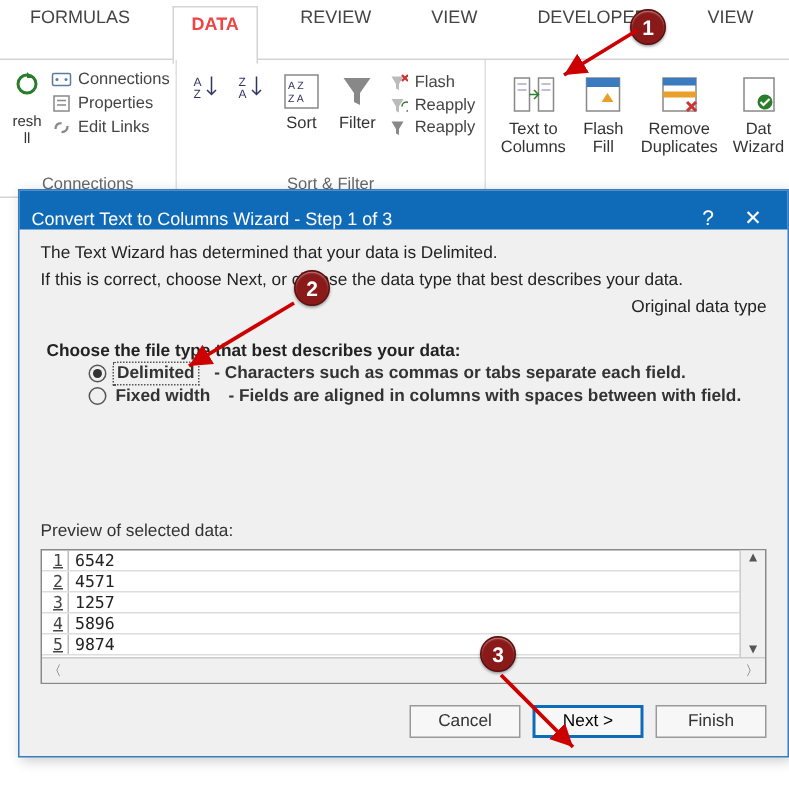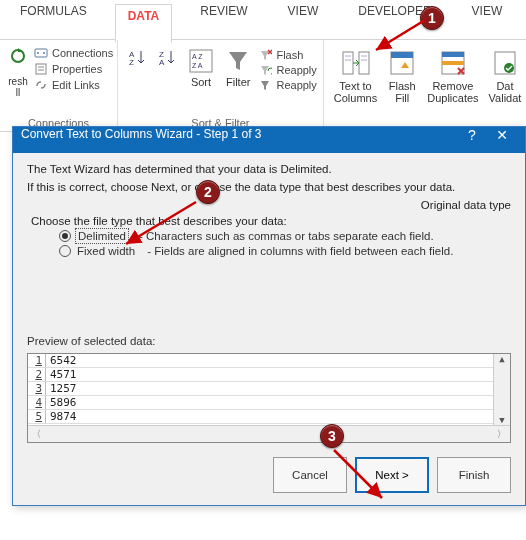--- a/index.html
+++ b/index.html
@@ -75,32 +75,33 @@
     width: 514px;
     background: #f0f0f0;
     border: 1px solid #3a7bbf;
     box-shadow: 2px 2px 8px rgba(0,0,0,.2);
   }
   .dlg-title {
     background: #0f6ab8;
     color: #fff;
     height: 26px;
     display:flex;
-    align-items:flex-start;
+    align-items:flex-end;
     padding: 0 8px;
     font-size: 12px;
   }
   .dlg-title-space { flex:1; }
   .dlg-title-btn { width:30px; text-align:center; color:#fff; font-size:14px; cursor:pointer;}
   .dlg-body { padding: 10px 14px 12px 14px; }
   .dlg-text { font-size: 11.5px; color:#222; margin-bottom:6px;}
   .dlg-group-label { margin-top:6px; font-size:11.5px; color:#222;text-align:right;}
   .dlg-group {
-    margin-top:4px;
+    margin-top:17px;
     height:110px;
+    font-weight:bold;
   }
   .radio-row { display:flex; align-items:center; gap:6px; font-size:11.5px; margin:3px 0 3px 8px;padding-left:24px;}
   .radio { width:12px; height:12px; border:1px solid #555; border-radius:50%; display:inline-flex; align-items:center; justify-content:center;}
   .radio.checked::after { content:""; width:6px; height:6px; background:#333; border-radius:50%; display:block;}
   .radio-label.dashed { outline:1px dotted #555; outline-offset:1px; padding:0 1px;}
   .radio-desc { margin-left:6px; color:#333;}
   .preview-label { font-size:11.5px; margin-top:10px;}
   .preview {
     margin-top:6px;
     border:1px solid #888;
@@ -113,21 +114,21 @@
     position:relative;
   }
   .preview-rows { flex:1; overflow:hidden; }
   .prev-row { display:flex; border-bottom:1px solid #ddd; height:14px; align-items:center;}
   .prev-num { width:18px; border-right:1px solid #bbb; text-align:right; padding-right:3px; color:#444; text-decoration:underline;}
   .prev-val { padding-left:4px; color:#222;}
   .vscroll { width:17px; background:#f0f0f0; border-left:1px solid #ccc; position:absolute; right:0; top:0; bottom:17px; display:flex; flex-direction:column; justify-content:space-between; align-items:center; font-size:9px; color:#555;}
   .hscroll { height:17px; background:#f0f0f0; border-top:1px solid #ccc; position:absolute; left:0; right:0; bottom:0; display:flex; justify-content:space-between; align-items:center; font-size:9px; color:#555; padding:0 4px;}
   .dlg-buttons { display:flex; justify-content:flex-end; gap:8px; margin-top:14px;}
   .btn {
-    min-width:74px; height:36px; border:1px solid #999; background:#f7f7f7; font-size:11.5px; cursor:pointer;
+    min-width:74px; height:22px; border:1px solid #999; background:#f7f7f7; font-size:11.5px; cursor:pointer;
     display:inline-flex; align-items:center; justify-content:center;
   }
   .btn.disabled { color:#aaa; border-color:#ccc; cursor:default;}
   .btn.primary { border:2px solid #0f6ab8; color:#000;}
   
   .callout {
     position:absolute;
     width:24px; height:24px; border-radius:50%;
     background:#8a1a1a;
     color:#fff; font-weight:bold; font-size:14px;
@@ -281,21 +282,21 @@
         <span style="white-space:pre;">Remove
 Duplicates</span>
       </div>
       <div class="big-btn">
         <svg width="24" height="30">
             <rect x="2" y="4" width="20" height="22" fill="none" stroke="#888"></rect>
             <circle cx="16" cy="20" r="5" fill="#2a7d2a"></circle>
             <path d="M13 20 L15 22 L19 18" stroke="#fff" fill="none" stroke-width="1.5"></path>
           </svg>
         <span style="white-space:pre;">Dat
-Validat</span>
+Wizard</span>
       </div>
     </div>
     <div class="ribbon-group-label"></div>
   </div>
 </div>
 
 <div class="dialog">
   <div class="dlg-title">
     <span>Convert Text to Columns Wizard - Step 1 of 3</span>
     <div class="dlg-title-space"></div>
@@ -309,21 +310,21 @@
     <div class="dlg-group">
       <div class="dlg-text" style="margin:4px 0 2px 4px;">Choose the file type that best describes your data:</div>
       <div class="radio-row">
         <span class="radio checked"></span>
         <span class="radio-label dashed">Delimited</span>
         <span class="radio-desc">- Characters such as commas or tabs separate each field.</span>
       </div>
       <div class="radio-row">
         <span class="radio"></span>
         <span class="radio-label">Fixed width</span>
-        <span class="radio-desc">- Fields are aligned in columns with field between each field.</span>
+        <span class="radio-desc">- Fields are aligned in columns with spaces between with field.</span>
       </div>
     </div>
 
     <div class="preview-label">Preview of selected data:</div>
     <div class="preview">
       <div class="preview-rows">
         <div class="prev-row">
             <span class="prev-num">1</span>
             <span class="prev-val">6542</span>
           </div>

